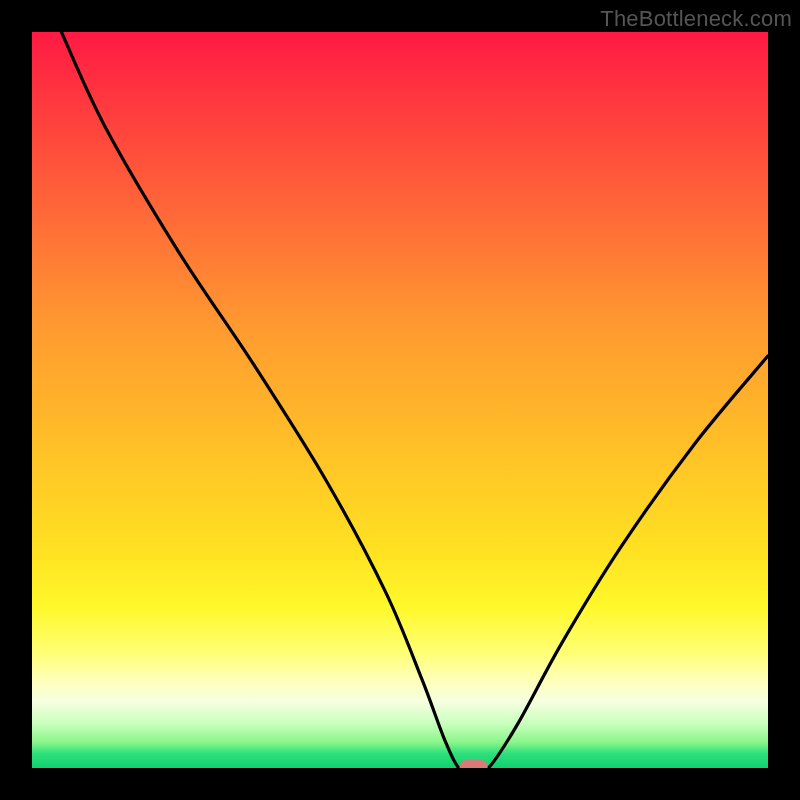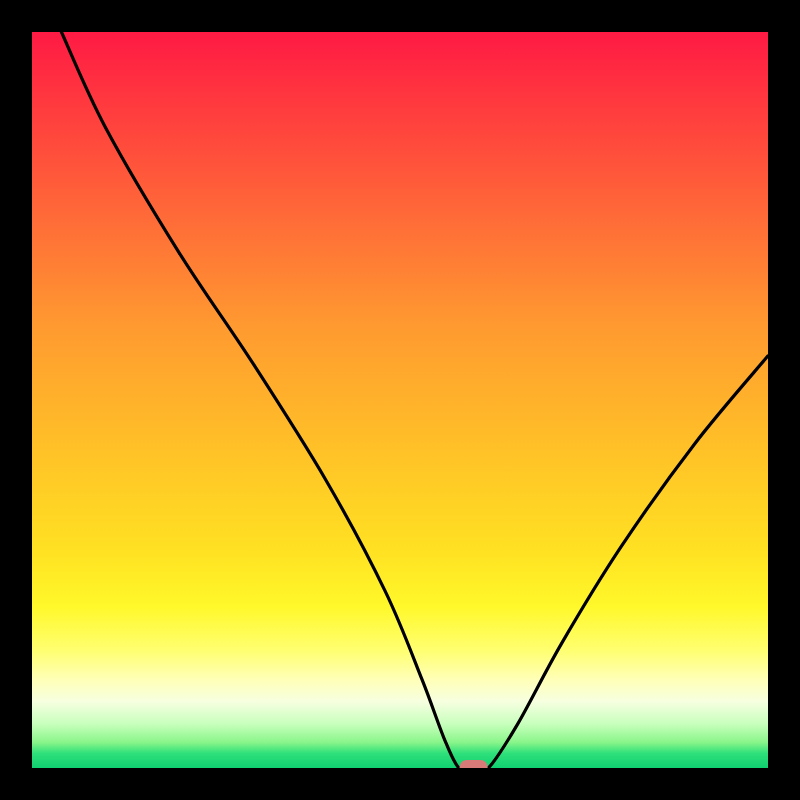--- a/index.html
+++ b/index.html
@@ -67,20 +67,21 @@
   .marker {
     fill: #d87a78;
     stroke: none;
   }
 </style>
 </head>
 <body>
 
 <div class="chart-frame">
 
+  <div class="watermark">TheBottleneck.com</div>
 
   <div class="plot-area">
     <svg class="curve-svg" viewBox="0 0 736 736" preserveAspectRatio="none">
       <path id="curve-path" class="data-curve" d="M 29.44 0.00 C 36.80 15.95 53.97 58.88 73.60 95.68 C 93.23 132.48 122.67 181.55 147.20 220.80 C 171.73 260.05 196.27 293.17 220.80 331.20 C 245.33 369.23 272.32 410.93 294.40 448.96 C 316.48 486.99 337.33 526.24 353.28 559.36 C 369.23 592.48 380.27 623.15 390.08 647.68 C 399.89 672.21 406.03 691.84 412.16 706.56 C 418.29 721.28 421.97 731.09 426.88 736.00 C 431.79 740.91 436.69 736.00 441.60 736.00 C 446.51 736.00 448.96 743.36 456.32 736.00 C 463.68 728.64 473.49 712.69 485.76 691.84 C 498.03 670.99 512.75 640.32 529.92 610.88 C 547.09 581.44 566.72 548.32 588.80 515.20 C 610.88 482.08 637.87 444.05 662.40 412.16 C 686.93 380.27 723.73 338.56 736.00 323.84"></path>
       <rect id="optimum-marker" class="marker" rx="7" ry="7" width="28" height="16" x="427.60" y="728.00" fill="#d87a78"></rect>
     </svg>
   </div>
 
 </div>
 

